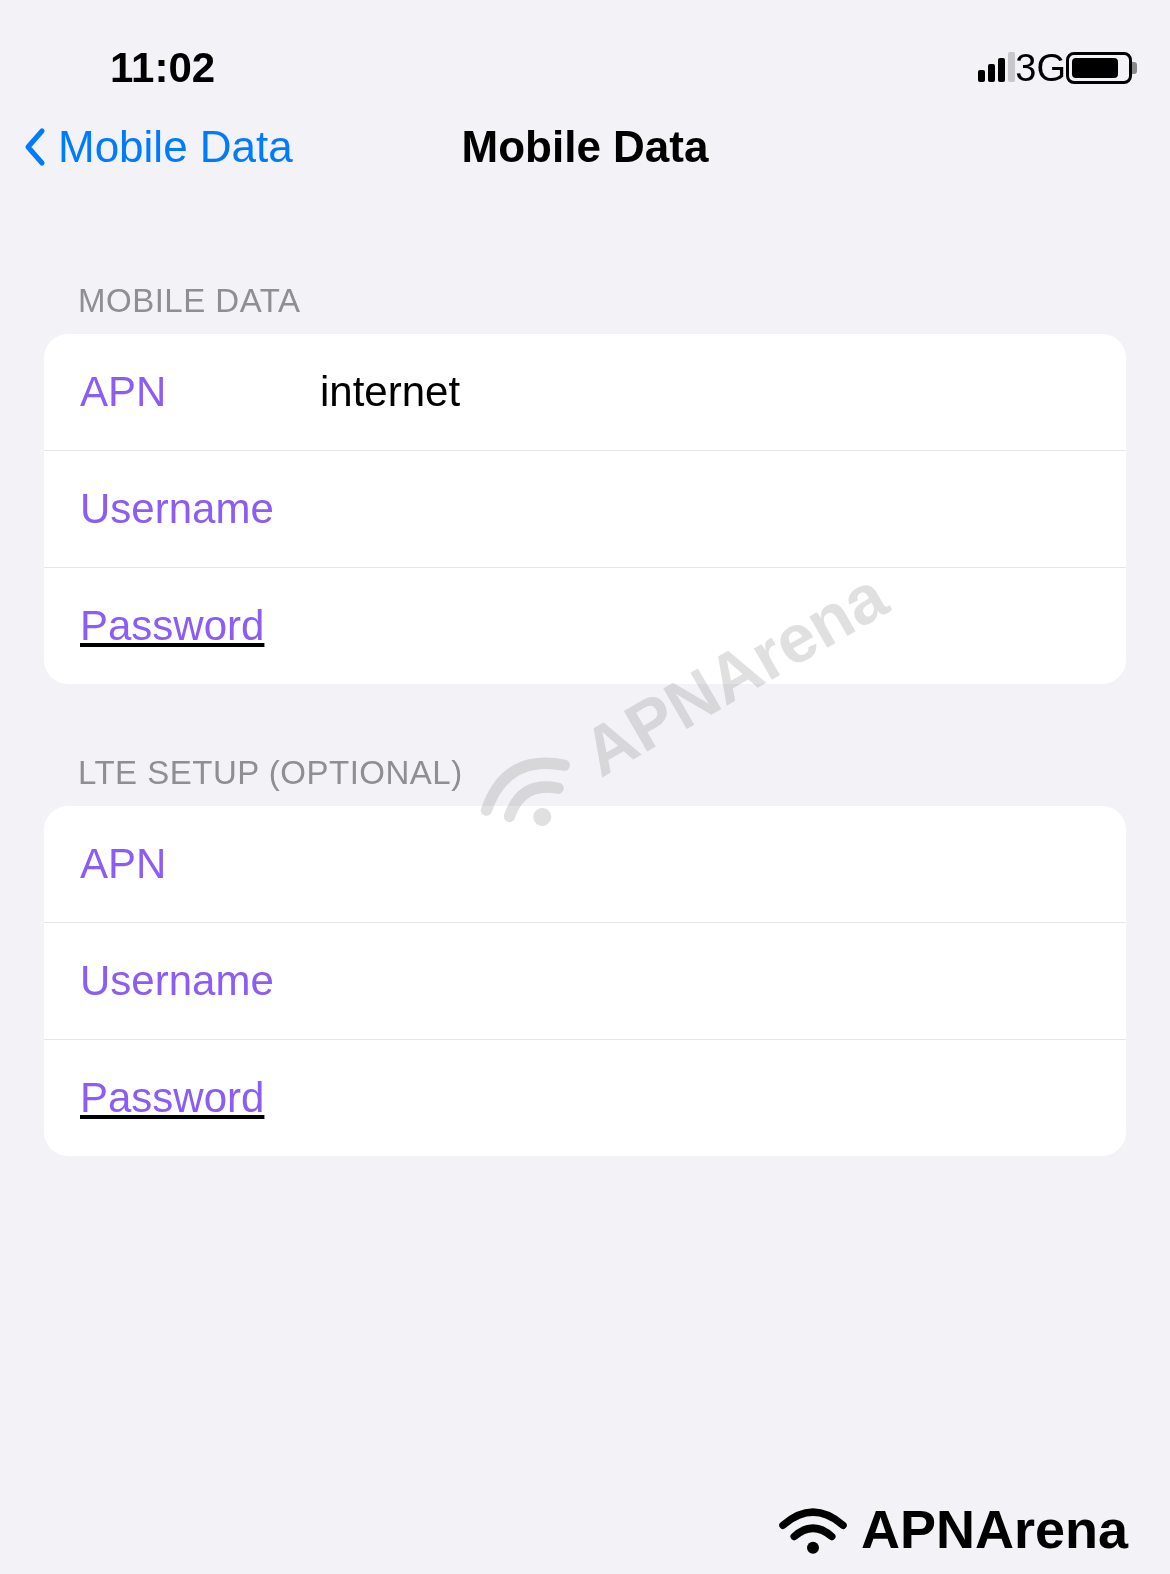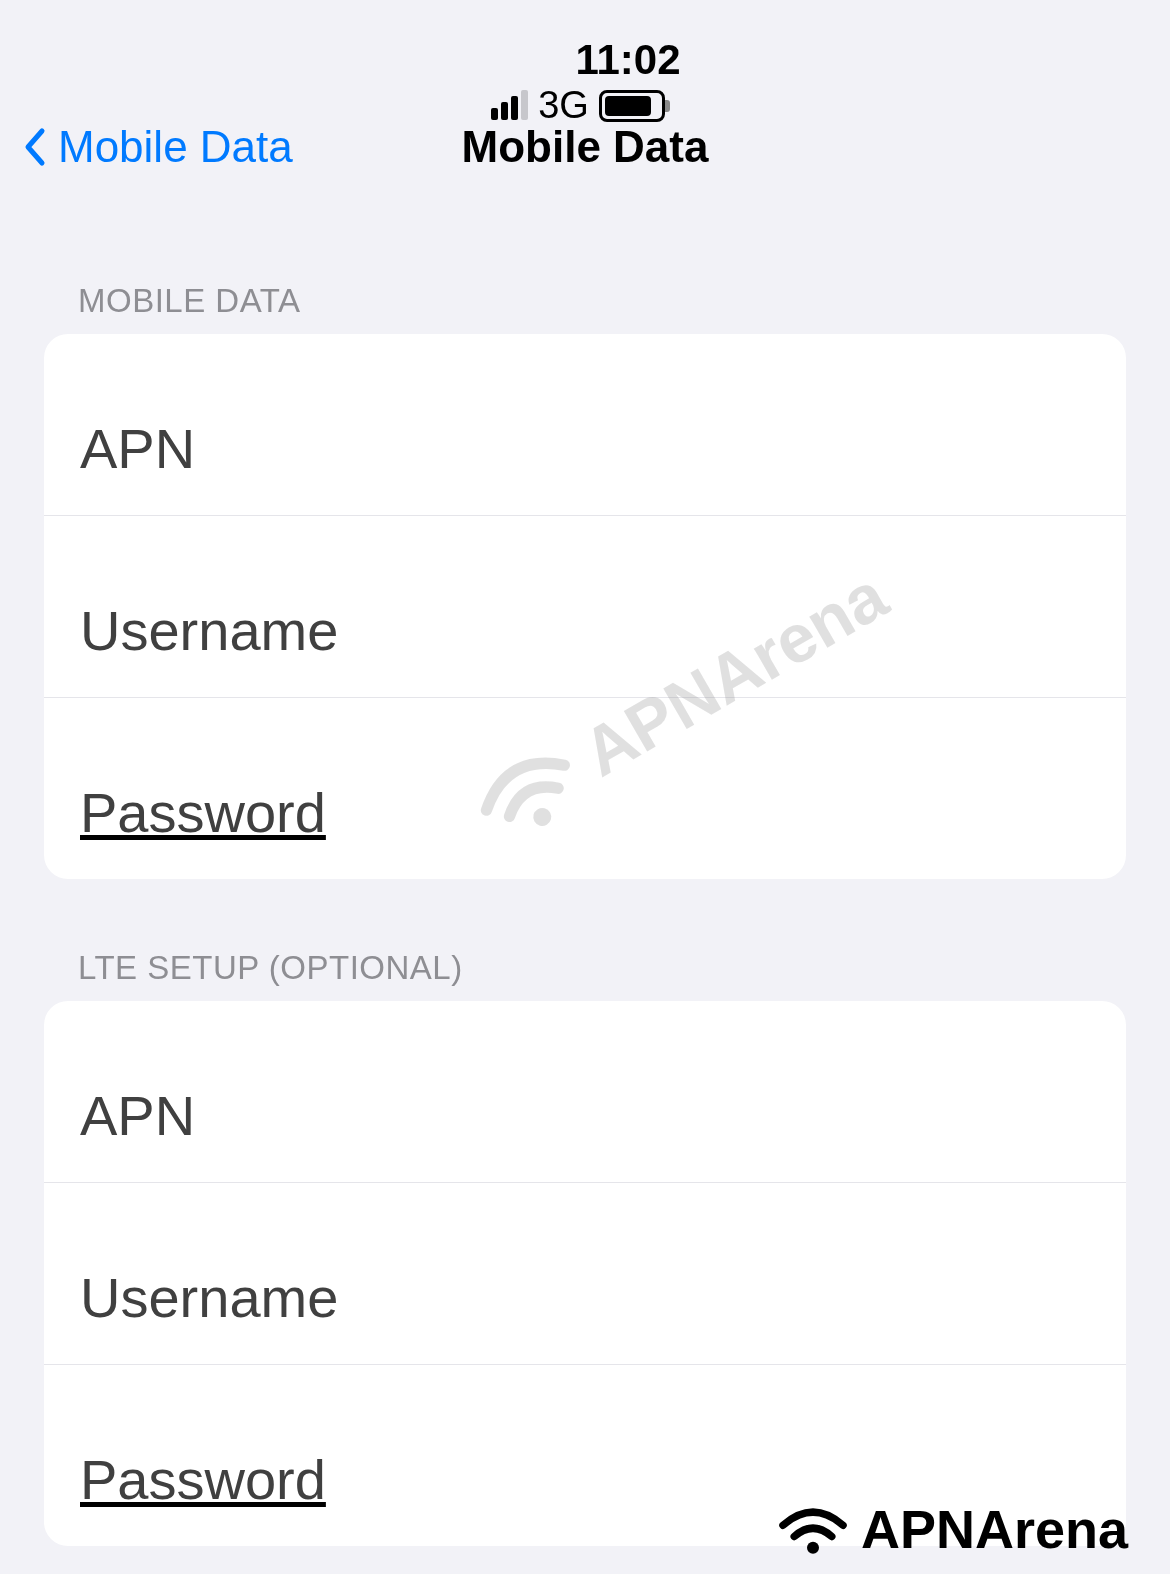--- a/index.html
+++ b/index.html
@@ -14,32 +14,30 @@
       background-color: #f2f2f7;
       position: relative;
       overflow: hidden;
     }
     .status-bar {
       display: flex;
       justify-content: space-between;
       align-items: center;
       padding: 36px 24px 0 24px;
       height: 100px;
-      flex-direction: column;
     }
     .status-time {
       font-size: 42px;
       font-weight: 600;
       color: #000;
       padding-left: 86px;
     }
     .status-right {
       display: flex;
       align-items: center;
-      gap: 10px;
       padding-right: 14px;
     }
     .signal-icon {
       display: flex;
       align-items: flex-end;
       gap: 3px;
       height: 28px;
     }
     .signal-bar {
       width: 7px;
@@ -127,25 +125,24 @@
       display: flex;
       align-items: center;
       padding: 34px 36px;
       border-bottom: 1px solid #e5e5ea;
     }
     .row:last-child {
       border-bottom: none;
       text-decoration: underline;
     }
     .row-label {
-      font-size: 56px;
-      color: #404040;
+      font-size: 42px;
+      color: #8b5cf6;
       width: 240px;
       flex-shrink: 0;
-      margin-top: 48px;
     }
     .row-input {
       font-size: 42px;
       color: #000;
       border: none;
       outline: none;
       background: transparent;
       flex: 1;
       font-family: inherit;
     }
@@ -215,20 +212,21 @@
     </span>
     <span>Mobile Data</span>
   </div>
   <div class="nav-title">Mobile Data</div>
 </div>
 
 <div class="section-header">MOBILE DATA</div>
 <div class="section-group">
   <div class="row">
     <div class="row-label">APN</div>
+    <input class="row-input" value="internet" style="">
   </div>
   <div class="row">
     <div class="row-label">Username</div>
     <input class="row-input" value="" style="">
   </div>
   <div class="row">
     <div class="row-label">Password</div>
     <input class="row-input" value="" style="">
   </div>
 </div>

